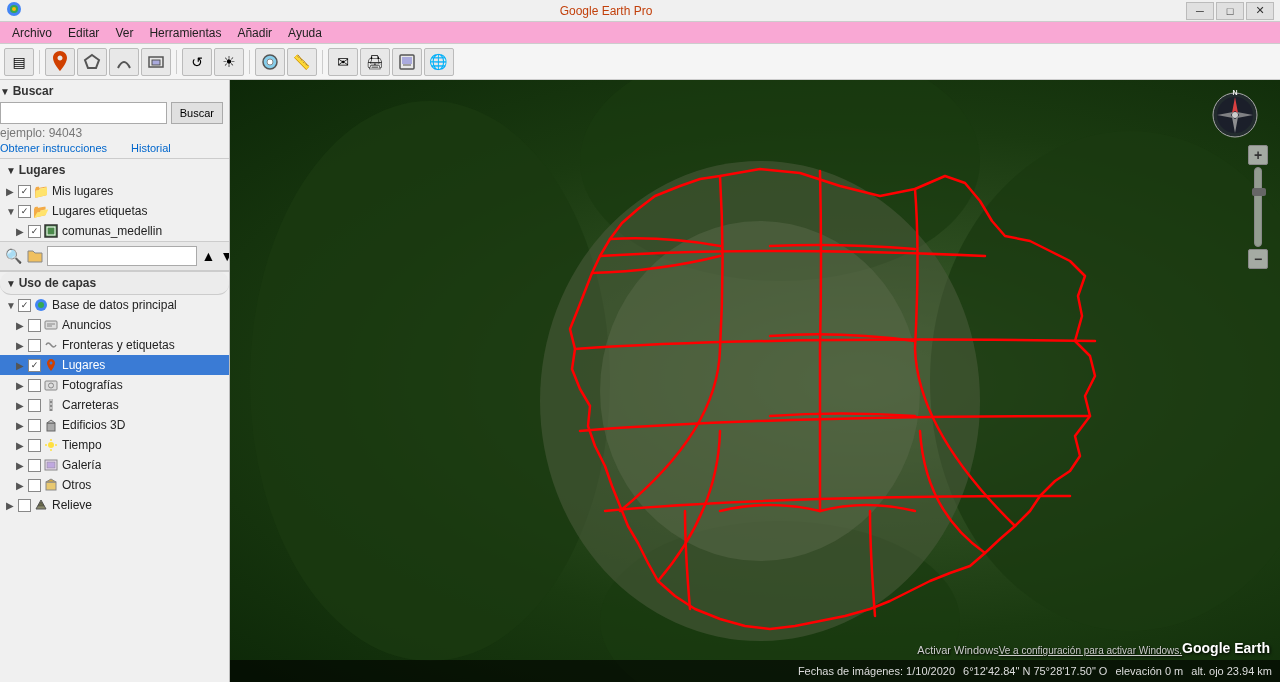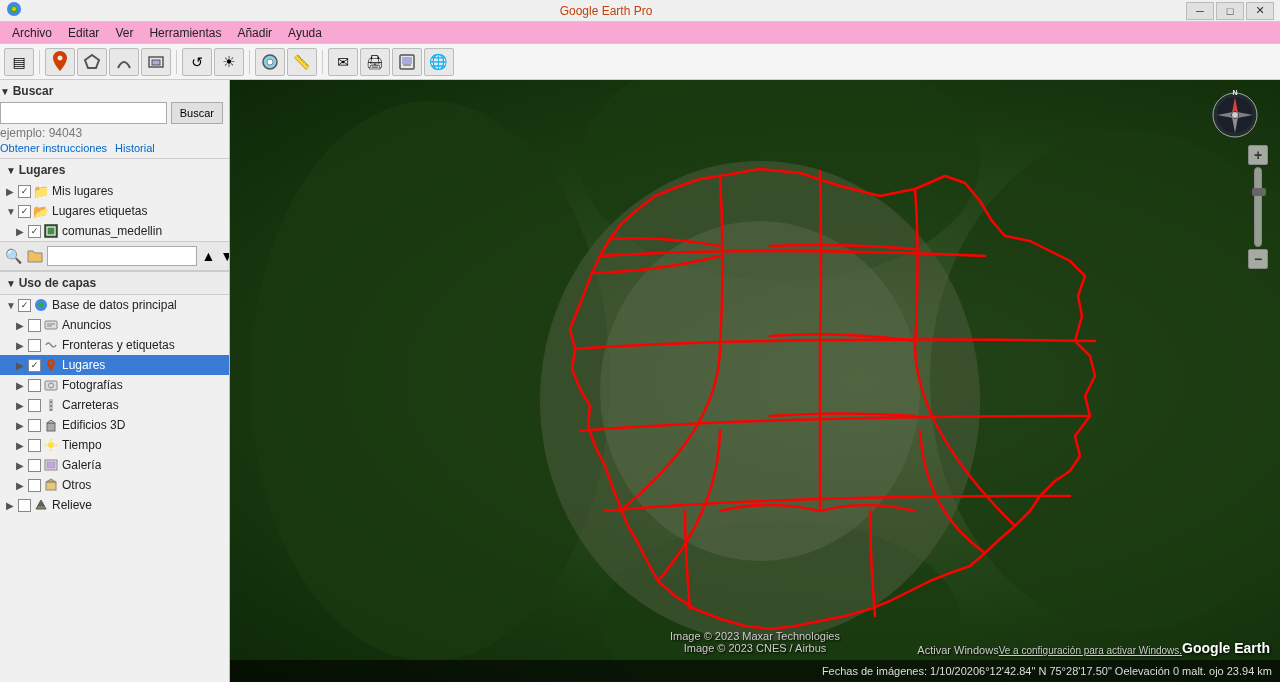--- a/index.html
+++ b/index.html
@@ -112,21 +112,21 @@
       cursor: pointer;
       font-size: 11px;
     }
     #search-hint {
       font-size: 12px;
       color: #777;
       margin-top: 2px;
     }
     #search-links {
       display: flex;
-      gap: 8px;
+      gap: 24px;
       margin-top: 2px;
     }
     #search-links a {
       font-size: 11px;
       color: #0066cc;
       text-decoration: none;
       cursor: pointer;
     }
 
     
@@ -217,20 +217,21 @@
       overflow-y: auto;
     }
     #layers-header {
       font-size: 12px;
       font-weight: bold;
       color: #333;
       padding: 4px 6px;
       cursor: pointer;
       background: #ececec;
       border-bottom: 1px solid #ccc;
+      border-radius: 11px;
     }
     #layers-header::before { content: "▼ "; font-size: 10px; }
 
     
     #maparea {
       flex: 1;
       position: relative;
       overflow: hidden;
       background: #2a4a2a;
     }
@@ -297,21 +298,21 @@
     #statusbar {
       position: absolute;
       bottom: 0; left: 0; right: 0;
       height: 22px;
       background: rgba(0,0,0,0.6);
       display: flex;
       align-items: center;
       padding: 0 8px;
       color: #ddd;
       font-size: 11px;
-      gap: 0;
+      gap: 8px;
       justify-content: flex-end;
     }
 
     
     #img-credit {
       position: absolute;
       bottom: 28px;
       left: 50%;
       transform: translateX(-50%);
       text-align: center;
@@ -746,24 +747,20 @@
     </div>
 
     <div id="zoom-controls">
       <div class="zoom-btn">+</div>
       <div id="zoom-slider">
         <div id="zoom-thumb"></div>
       </div>
       <div class="zoom-btn">−</div>
     </div>
 
-    <div id="img-credit">
-      <div>Image © 2023 Maxar Technologies</div>
-      <div>Image © 2023 CNES / Airbus</div>
-    </div>
 
     <div id="ge-watermark">
       <div class="activate-text">Activar Windows</div>
       <div class="activate-text" style="font-size:10px;text-decoration:underline;">Ve a configuración para activar Windows.</div>
       <div class="ge-logo">Google Earth</div>
     </div>
 
     <div id="statusbar">
       <span>Fechas de imágenes: 1/10/2020</span>
       <span>6°12'42.84" N  75°28'17.50" O</span>

